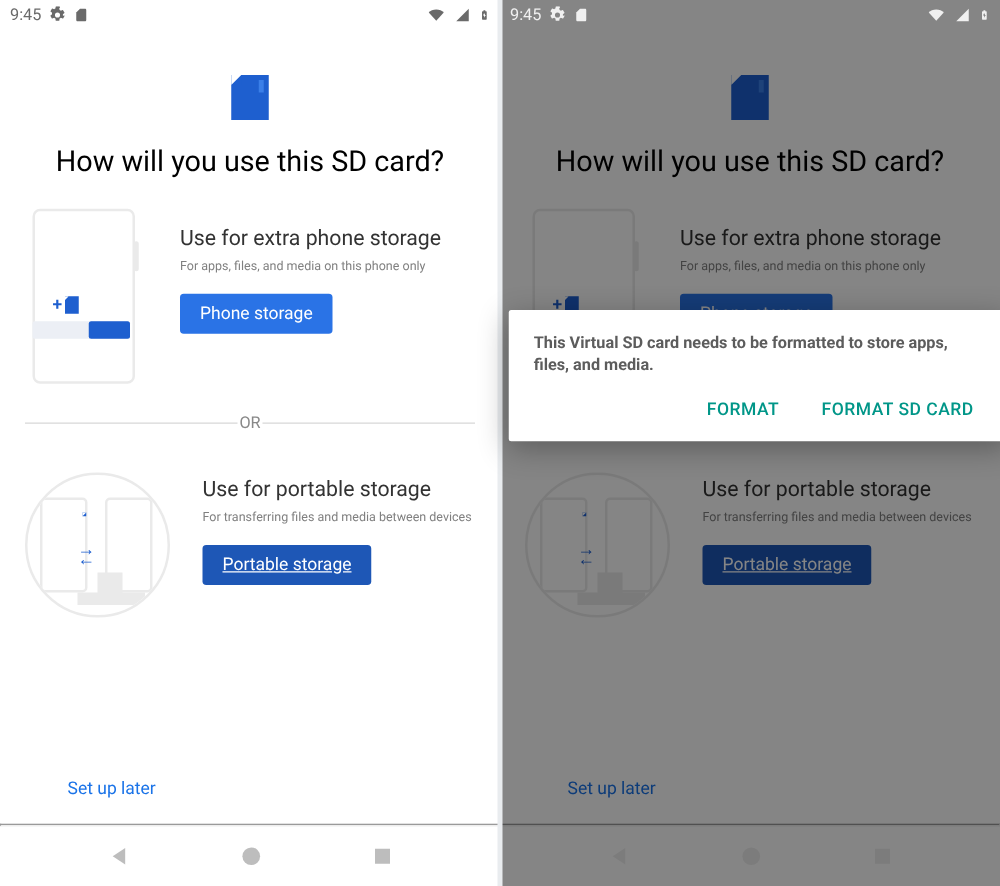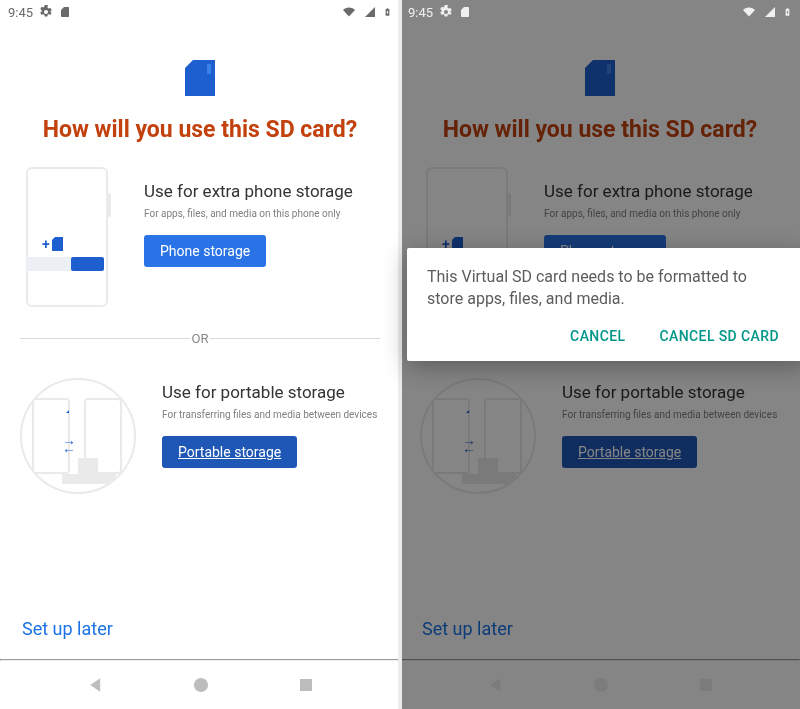--- a/index.html
+++ b/index.html
@@ -46,21 +46,21 @@
   }
   .sdcard-top{align-self:center; margin:18px 0 16px 0; position:relative;}
   .sd-icon{ width:30px; height:36px; background:#1e5fcf; position:relative; }
   .sd-icon::before{
     content:""; position:absolute; top:0; left:0; width:0; height:0;
     border-style:solid; border-width:0 0 8px 8px;
     border-color:transparent transparent #1e5fcf #fff;
   }
   .sd-ridge{position:absolute; top:4px; right:4px; width:4px; height:10px; background:#3b7fe8;}
   .headline{
-    text-align:center; font-size:23px; color:#c2410c; font-weight:700; margin:4px 0 16px 0;
+    text-align:center; font-size:23px; color:#000000; font-weight:400; margin:4px 0 16px 0;
   }
   .option{
     display:flex; align-items:flex-start; gap:22px; padding:8px 0 20px 0;
   }
   .opt-illus{
     width:102px; min-width:102px; height:140px; position:relative;
   }
   
   .illus-phone{
     width:82px; height:140px; position:absolute; left:6px; top:0;
@@ -93,36 +93,36 @@
   .opt-desc{font-size:10px; color:#808080; margin:0 0 14px 0; line-height:1.35;}
   .btn{
     display:inline-block; padding:8px 16px; background:var(--btn-blue); color:#fff;
     border:none; border-radius:3px; font-size:14px; cursor:pointer;
   }
   .btn2{background:var(--btn-blue2);text-decoration:underline;}
   .or-row{display:flex; align-items:center; gap:2px; margin:4px 0 14px 0;justify-content:flex-end;}
   .or-row .line{flex:1;height:1px;background:#d8d8d8;}
   .or-row .or{color:#888;font-size:13px;}
   .setup-later{
-    color:var(--blue); font-size:18px; padding:6px 2px 14px 2px; cursor:pointer;
+    color:var(--blue); font-size:14px; padding:6px 2px 14px 2px; cursor:pointer;margin-left:32px;
   }
   .bottomline{height:1px;background:#e3e3e3; margin:0;}
   
   .navbar{height:48px; display:flex; justify-content:space-evenly; align-items:center;}
   
   .scrim{position:absolute; inset:0; background:var(--scrim);}
   .phone.right .statusbar{position:relative; z-index:3; color:#f0f0f0;}
   
   .dialog{
     position:absolute; left:7px; right:-7px; top:248px; z-index:5;
     background:#fff; border-radius:2px; padding:18px 20px 10px 20px;
     box-shadow:0 6px 24px rgba(0,0,0,.3);
   }
   .dialog .dtitle{font-size:19px; color:#222; margin:0 0 8px 0; font-weight:500;}
-  .dialog p{font-size:16px; color:#5c5c5c; margin:0 0 14px 0; line-height:1.35;}
+  .dialog p{font-size:13px; color:#5c5c5c; margin:0 0 14px 0; line-height:1.35;font-weight:bold;}
   .dialog .actions{display:flex; justify-content:flex-end; gap:22px; padding:4px 2px 6px 2px;}
   .dialog .flat{background:none;border:none;color:var(--teal);font-size:14px;font-weight:500;letter-spacing:.4px;cursor:pointer;}
   
   .gutter{position:absolute; left:398px; top:0; width:4px; height:100%; background:#e9ecef;}
 </style>
 </head>
 <body>
 
 <div class="stage">
 
@@ -339,20 +339,20 @@
             <rect x="4" y="4" width="16" height="16"></rect>
           </svg>
       </span>
     </div>
 
     <div class="scrim"></div>
 
     <div class="dialog">
       <p>This Virtual SD card needs to be formatted to store apps, files, and media.</p>
       <div class="actions">
-        <button class="flat">CANCEL</button>
-        <button class="flat">CANCEL SD CARD</button>
+        <button class="flat">FORMAT</button>
+        <button class="flat">FORMAT SD CARD</button>
       </div>
     </div>
   </div>
 
   <div class="gutter"></div>
 </div>
 
 </body></html>

